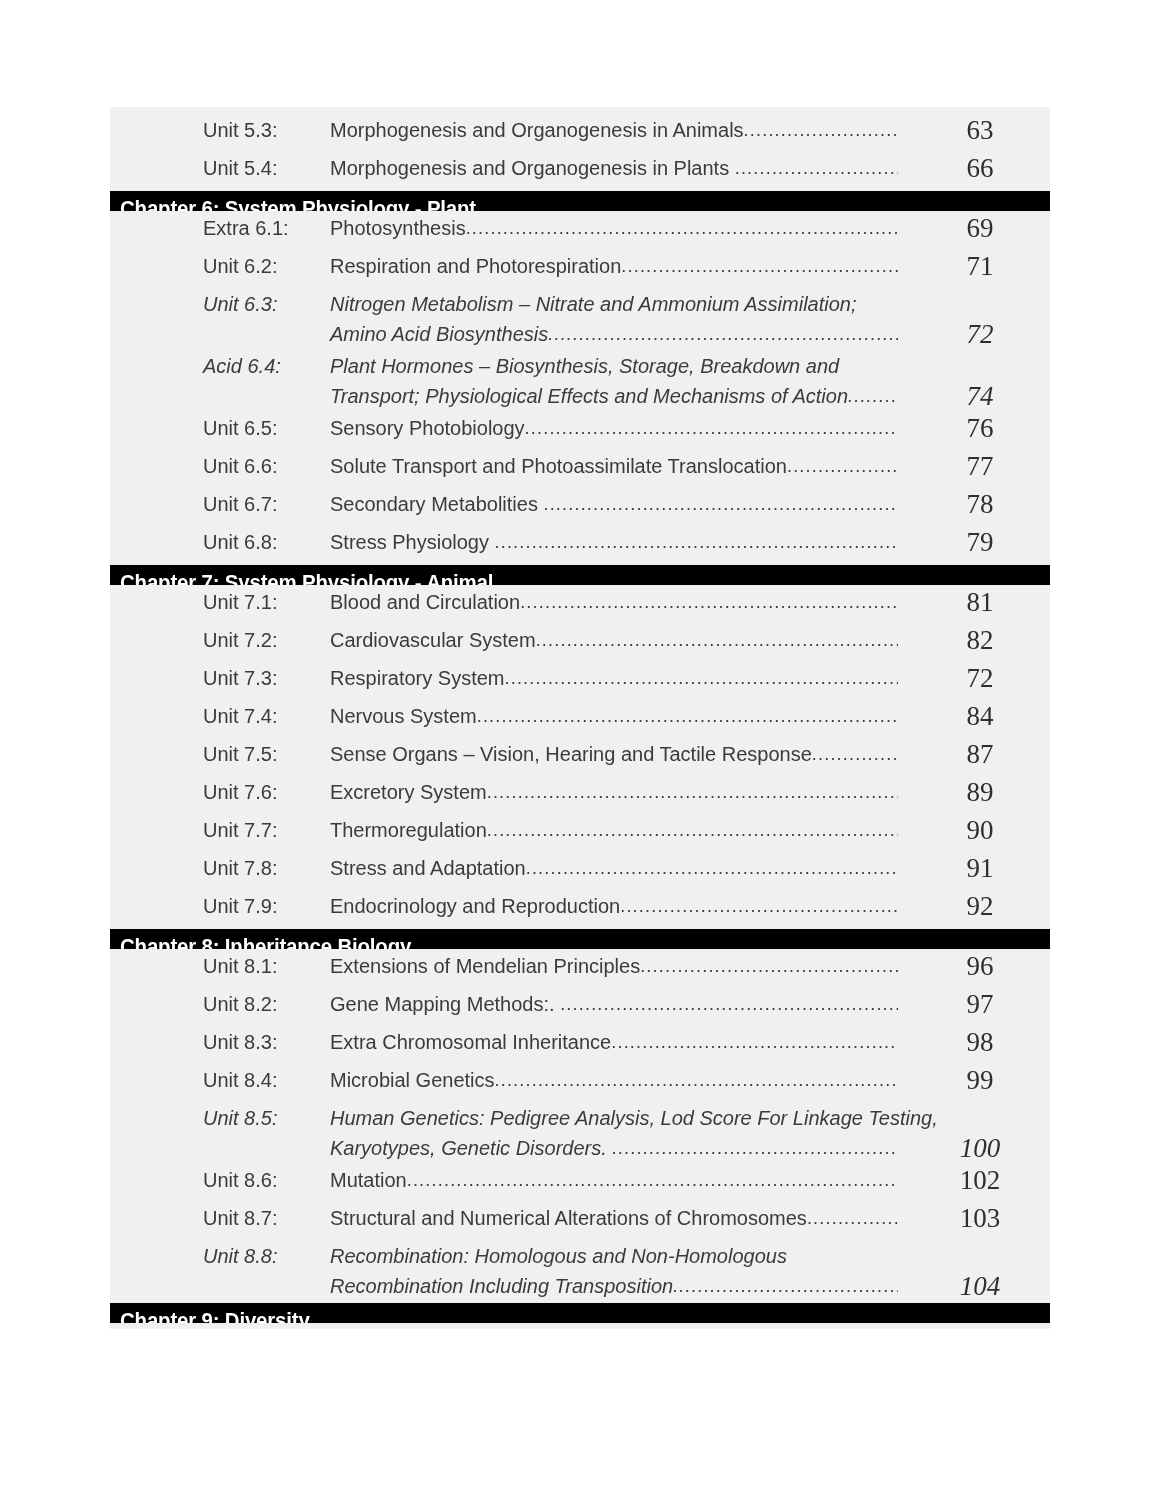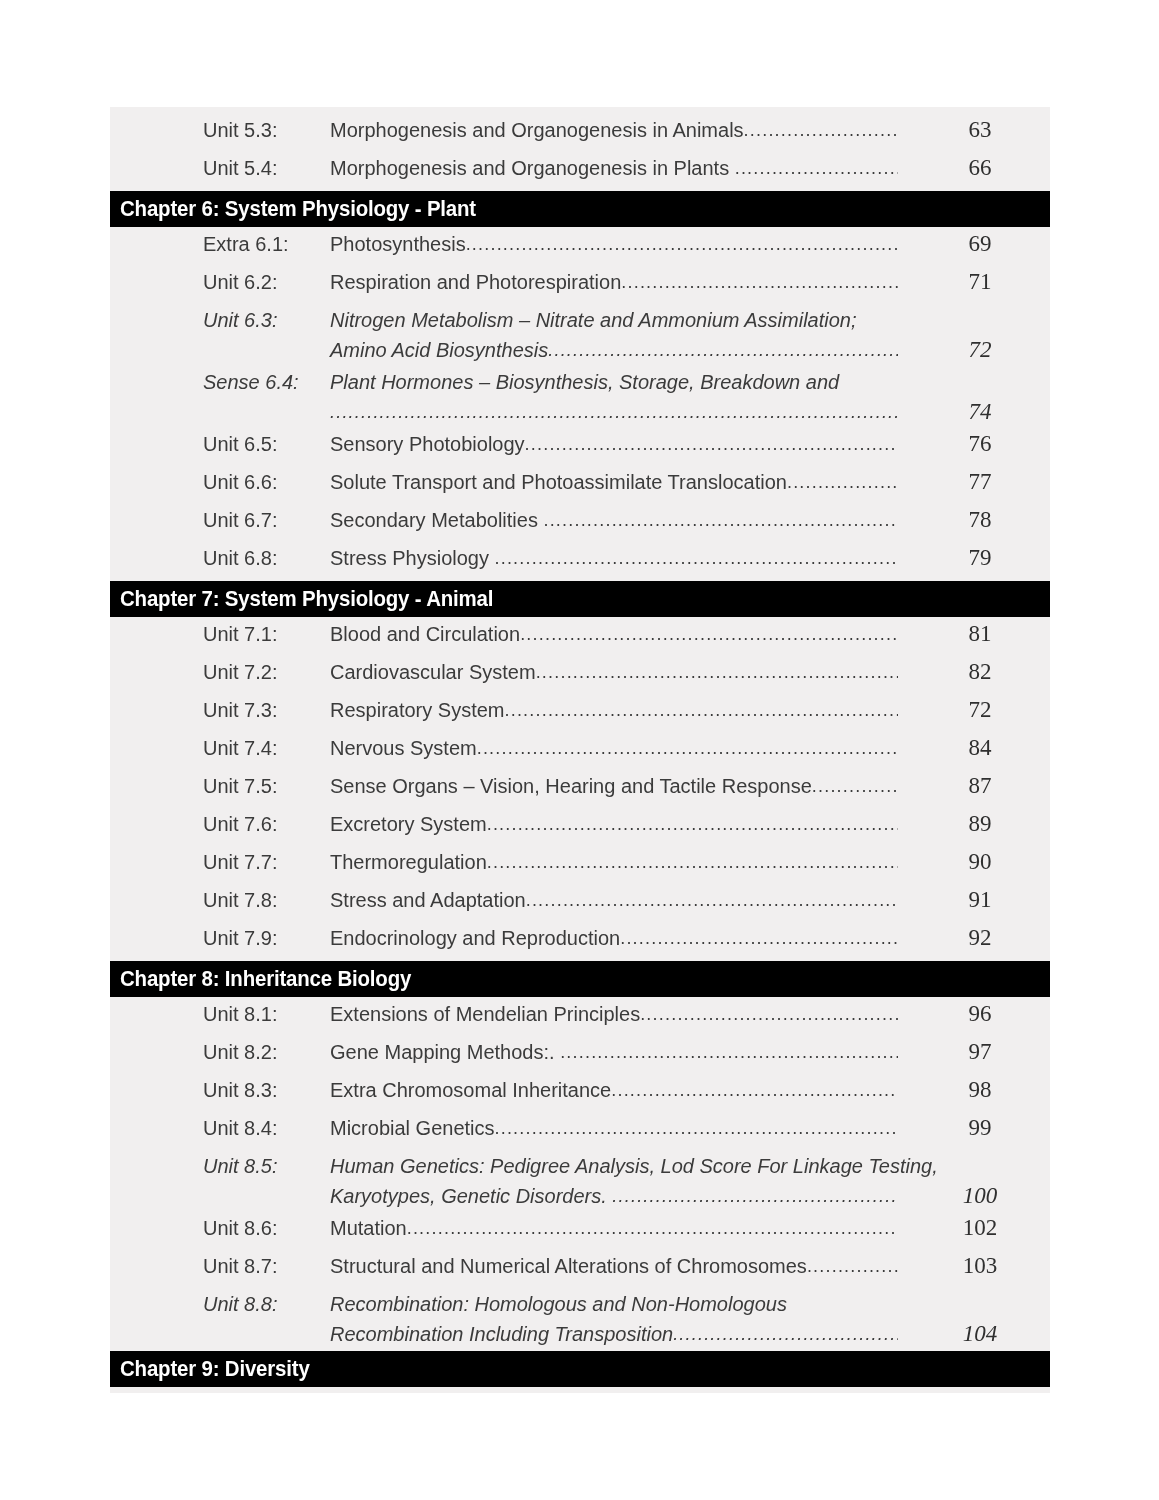--- a/index.html
+++ b/index.html
@@ -12,21 +12,21 @@
     border-radius: 29px;
   }
   .band {
     position: absolute;
     left: 110px; top: 107px; width: 940px;
     background: var(--band-bg, #f1efef);
     padding-top: 8px;
     box-sizing: border-box;
   }
   .chapter-bar {
-    height: 36px;
+    height: 20px;
     background: var(--bar-bg, #000000);
     color: var(--bar-text, #ffffff);
     font-weight: 700;
     font-size: 22px;
     line-height: 36px;
     padding-left: 10px;
     margin-bottom: 2px;
     overflow: hidden;
     white-space: nowrap;
   }
@@ -57,21 +57,21 @@
     white-space: nowrap;
     margin-right: 42px;
     font-size: 18px;
     letter-spacing: 1.2px;
     color: var(--body-text, #3b3b3b);
   }
   .pagenum {
     flex: 0 0 80px;
     text-align: center;
     font-family: "Liberation Serif", serif;
-    font-size: 23px;
+    font-size: 27px;
     color: var(--pagenum-text, #2f2f2f);
     white-space: nowrap;
   }
 </style>
 </head>
 <body>
 
 <div class="page">
   <div class="band">
       <div class="item">
@@ -122,26 +122,27 @@
             <span class="ltext">Nitrogen Metabolism – Nitrate and Ammonium Assimilation;</span>
           </span>
           <span class="line">
             <span class="ltext">Amino Acid Biosynthesis</span>
             <span class="leader">............................................................................................................................................................................................................................................................................................................</span>
             <span class="pagenum">72</span>
           </span>
         </span>
       </div>
       <div class="item multiline">
-        <span class="unit">Sense 6.4:</span>
+        <span class="unit">Acid 6.4:</span>
         <span class="content">
           <span class="line">
             <span class="ltext">Plant Hormones – Biosynthesis, Storage, Breakdown and</span>
           </span>
           <span class="line">
+            <span class="ltext">Transport; Physiological Effects and Mechanisms of Action</span>
             <span class="leader">............................................................................................................................................................................................................................................................................................................</span>
             <span class="pagenum">74</span>
           </span>
         </span>
       </div>
       <div class="item">
         <span class="unit">Unit 6.5:</span>
         <span class="content">
           <span class="line">
             <span class="ltext">Sensory Photobiology</span>

